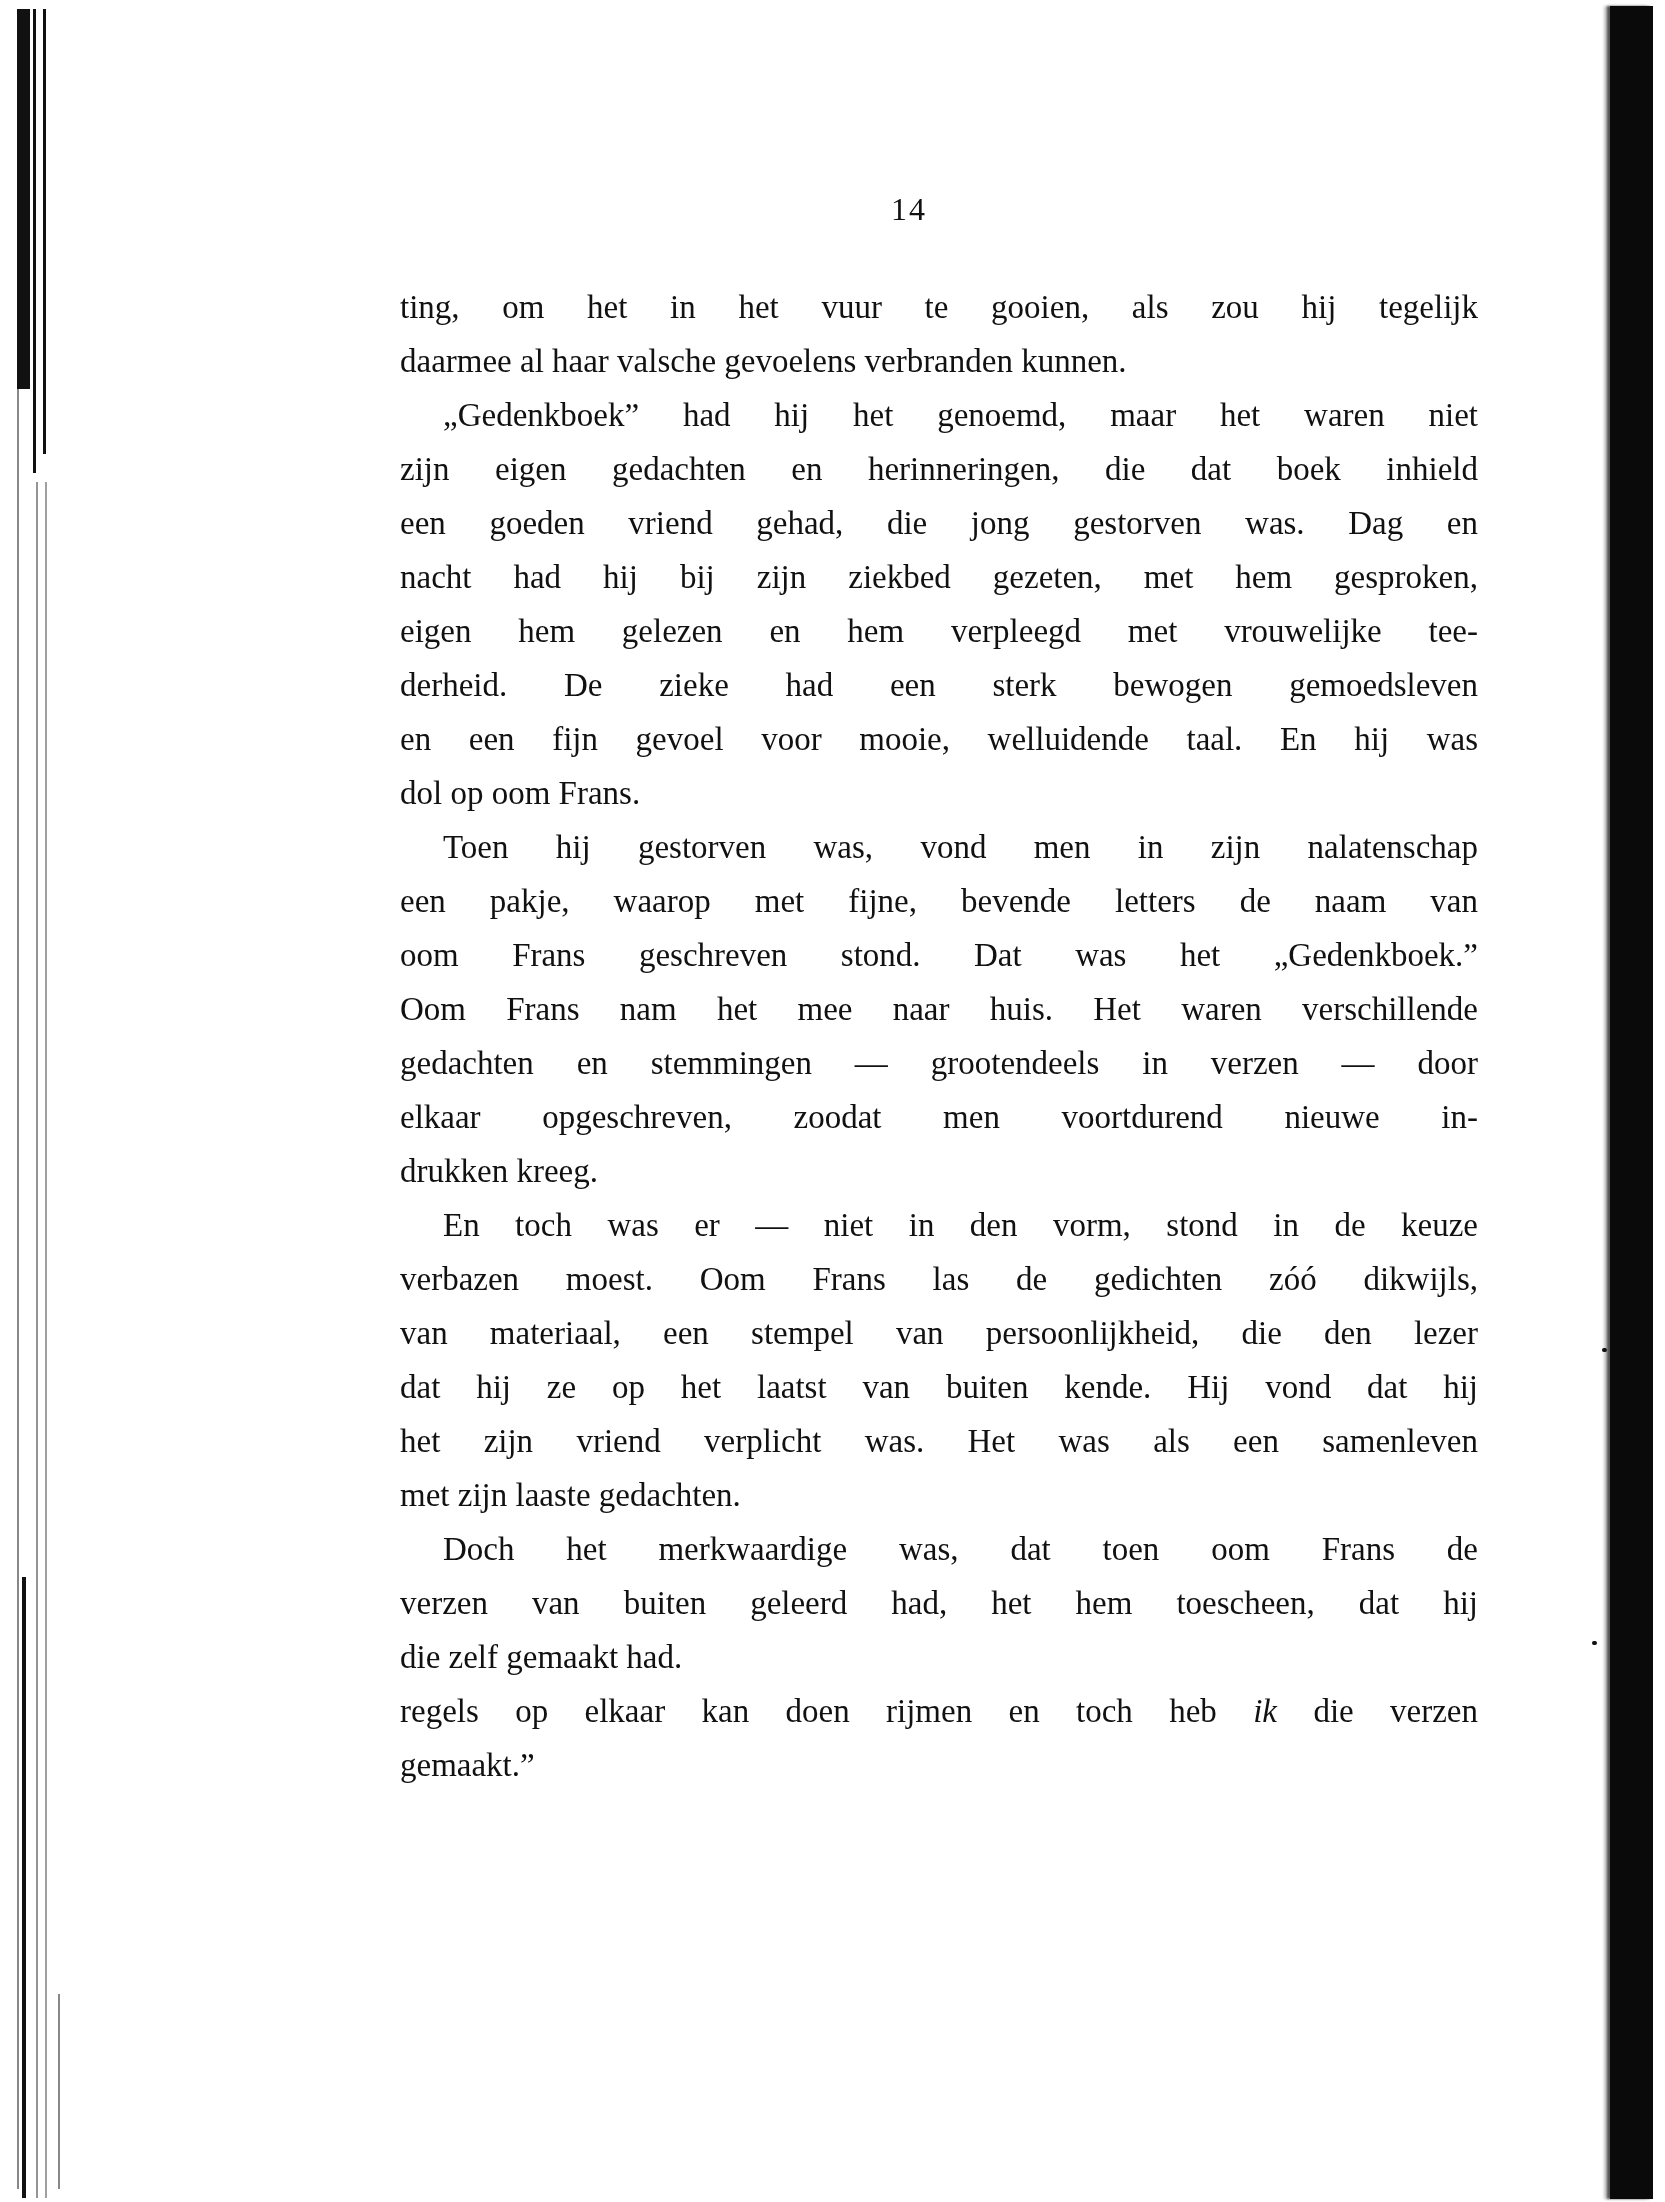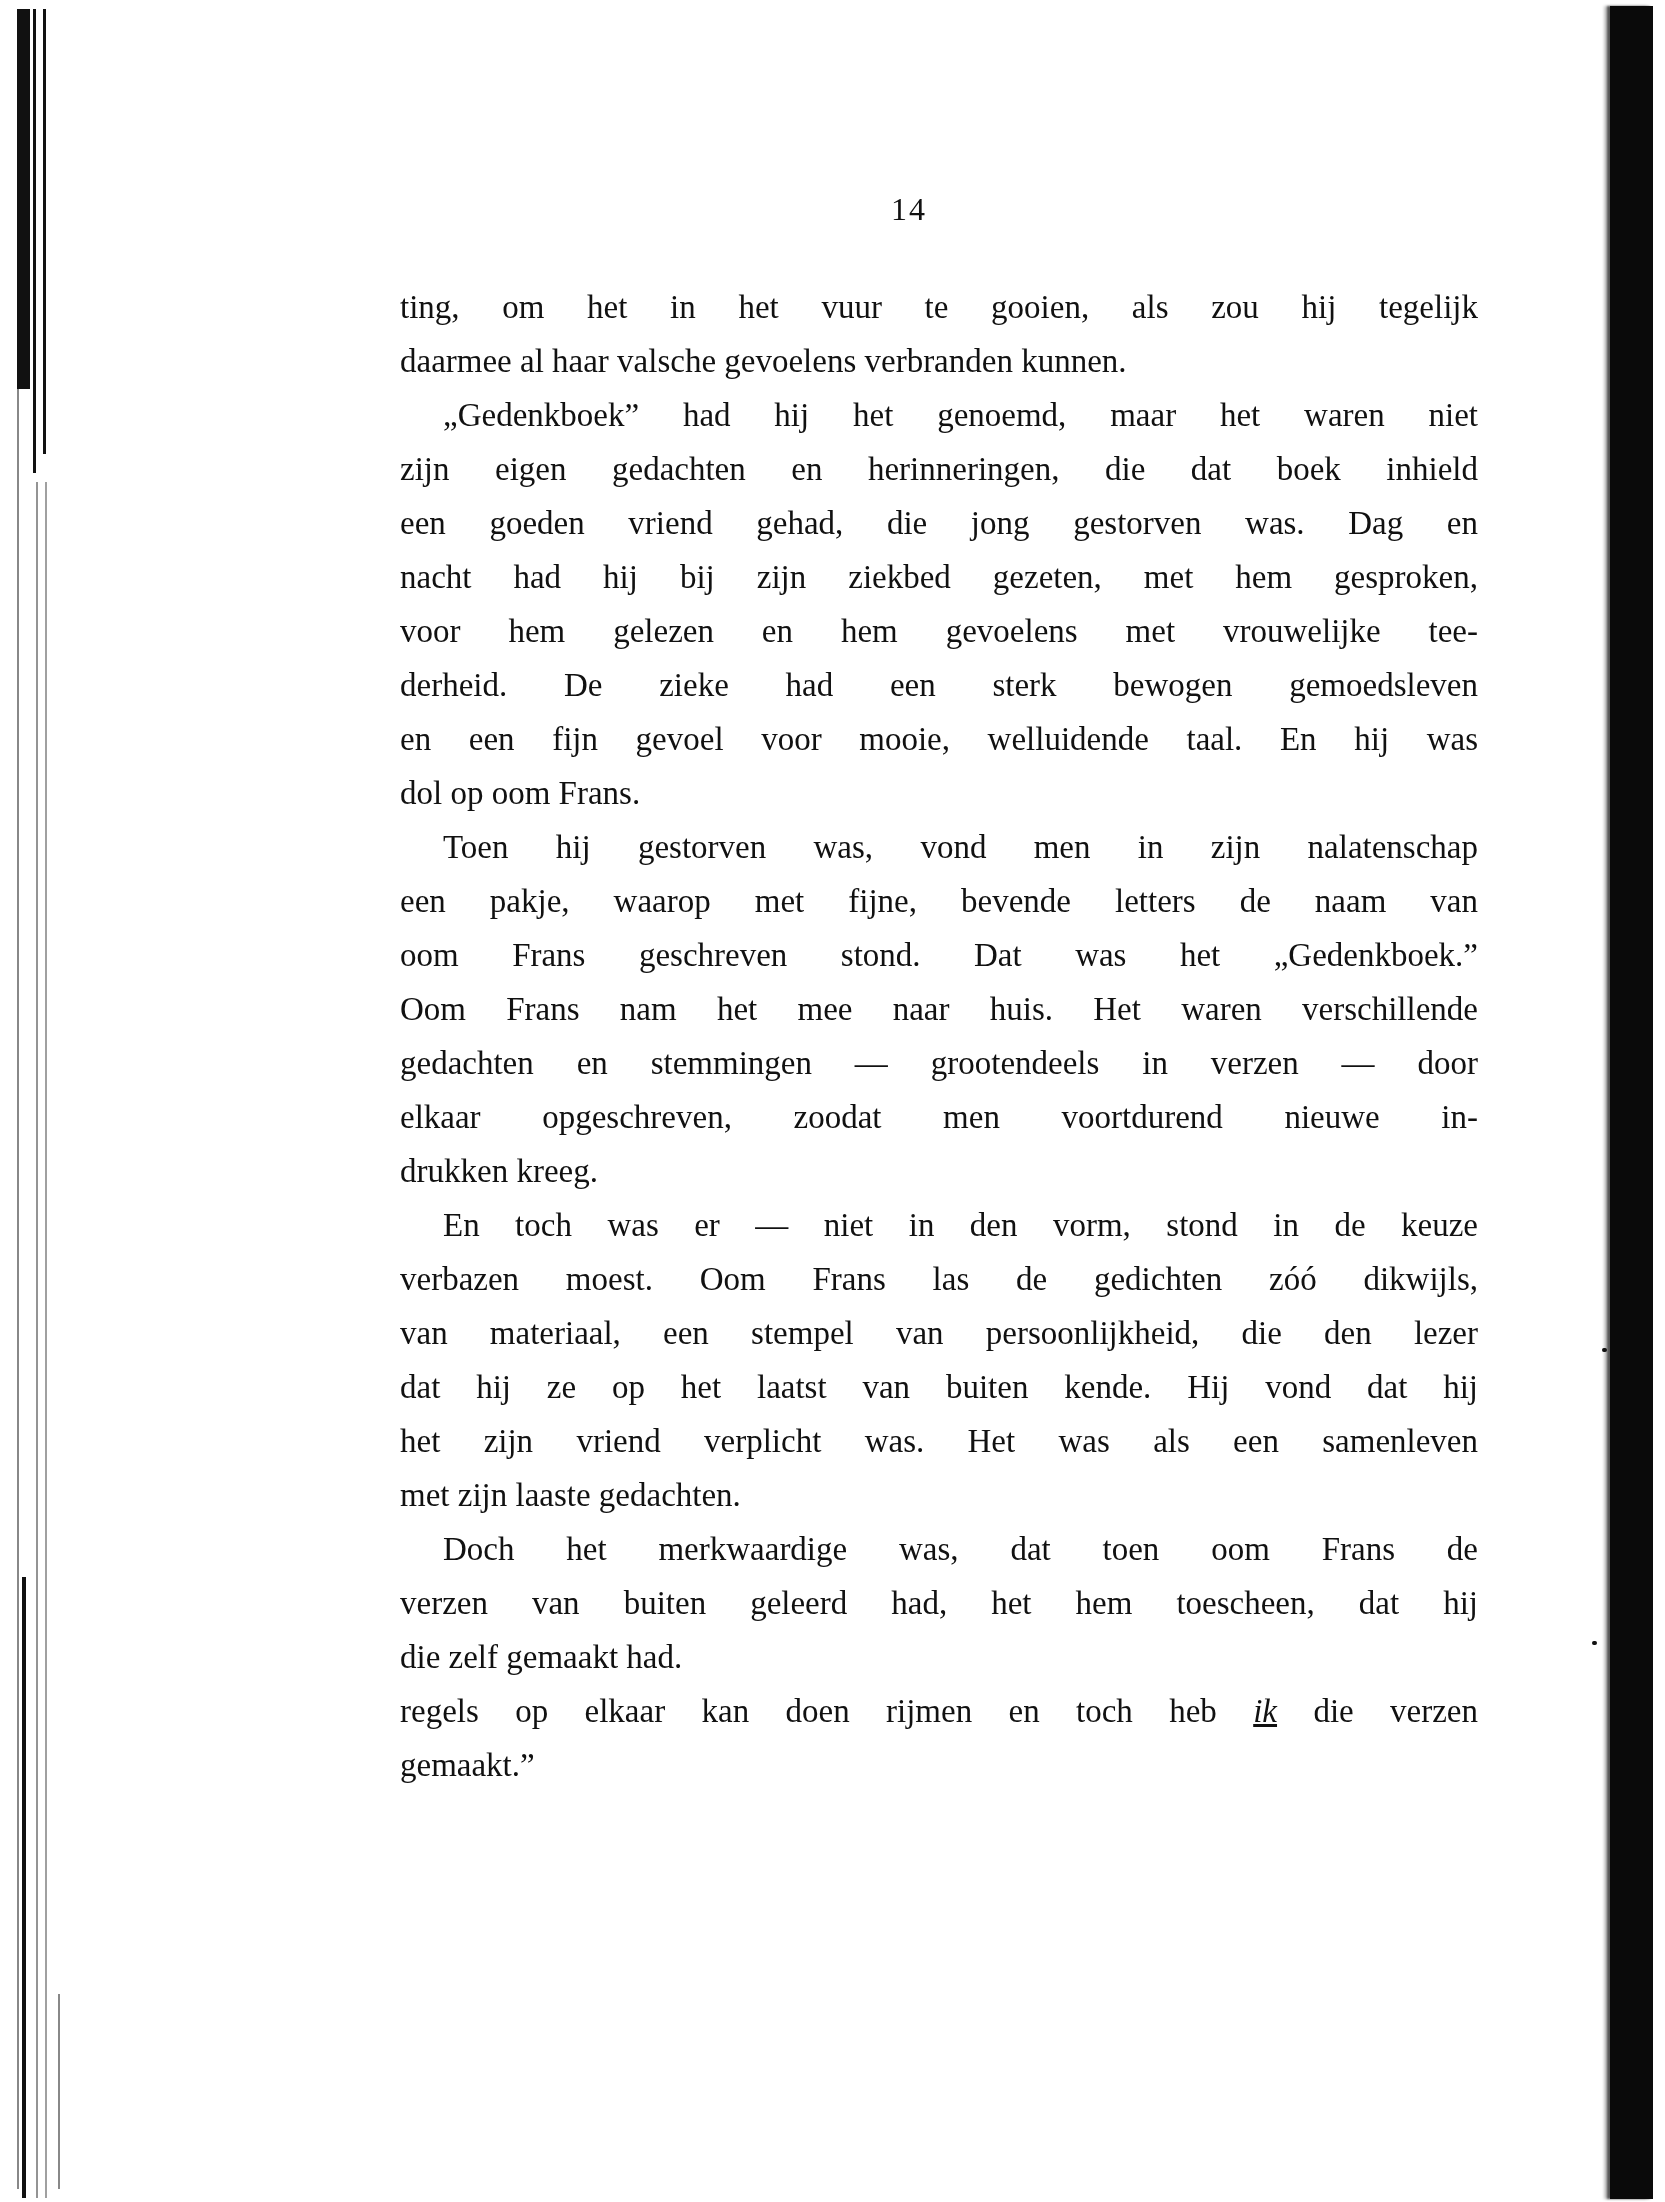--- a/index.html
+++ b/index.html
@@ -65,21 +65,21 @@
   }
   .line {
     display: block;
     height: 54px;
     white-space: nowrap;
     text-align: justify;
     text-align-last: justify;
   }
   .line.indent { padding-left: 43px; }
   .line.last { text-align-last: left; }
-  .line em { font-style: italic; text-decoration: underline; }
+  .line em { font-style: italic; }
 </style>
 </head>
 <body>
 
 <div class="left-edge">
   <div class="band" style="left:16.7px;width:13px;height:380px;"></div>
   <div class="band" style="left:33px;width:2.8px;height:464px;"></div>
   <div class="band" style="left:43px;width:2.8px;height:445px;"></div>
   <div class="band" style="left:22px;width:3.7px;top:1577px;height:621px;"></div>
   <div class="band" style="left:16.7px;width:1.9px;top:278px;height:1911px;opacity:0.5;"></div>
@@ -102,21 +102,21 @@
   <div>
     <span class="line">ting, om het in het vuur te gooien, als zou hij tegelijk</span>
     <span class="line last">daarmee al haar valsche gevoelens verbranden kunnen.</span>
   </div>
 
   <div>
     <span class="line indent">„Gedenkboek” had hij het genoemd, maar het waren niet</span>
     <span class="line">zijn eigen gedachten en herinneringen, die dat boek inhield</span>
     <span class="line">een goeden vriend gehad, die jong gestorven was. Dag en</span>
     <span class="line">nacht had hij bij zijn ziekbed gezeten, met hem gesproken,</span>
-    <span class="line">voor hem gelezen en hem gevoelens met vrouwelijke tee-</span>
+    <span class="line">eigen hem gelezen en hem verpleegd met vrouwelijke tee-</span>
     <span class="line">derheid. De zieke had een sterk bewogen gemoedsleven</span>
     <span class="line">en een fijn gevoel voor mooie, welluidende taal. En hij was</span>
     <span class="line last">dol op oom Frans.</span>
   </div>
 
   <div>
     <span class="line indent">Toen hij gestorven was, vond men in zijn nalatenschap</span>
     <span class="line">een pakje, waarop met fijne, bevende letters de naam van</span>
     <span class="line">oom Frans geschreven stond. Dat was het „Gedenkboek.”</span>
     <span class="line">Oom Frans nam het mee naar huis. Het waren verschillende</span>

